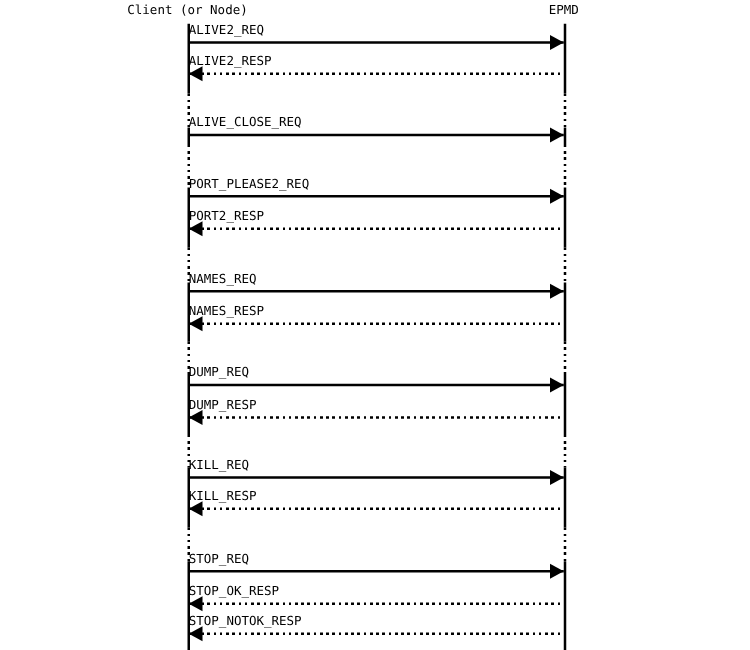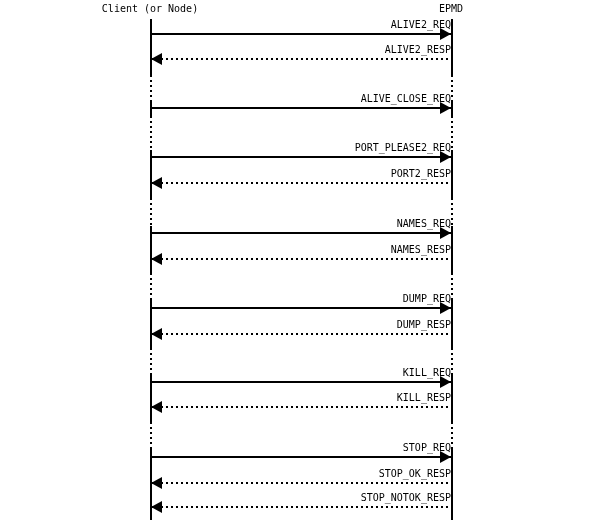--- a/index.html
+++ b/index.html
@@ -41,21 +41,21 @@
     position: absolute;
     left: 151px;
     width: 300px;
     height: 0;
   }
   .msg-label {
     position: absolute;
     left: 0;
     right: 0;
     bottom: 2px;
-    text-align: right;
+    text-align: left;
     white-space: nowrap;
   }
   .msg-line {
     position: absolute;
     top: 0;
     left: 0;
     right: 0;
     height: 2px;
   }
   .msg-line.solid  { background: #000000; }

